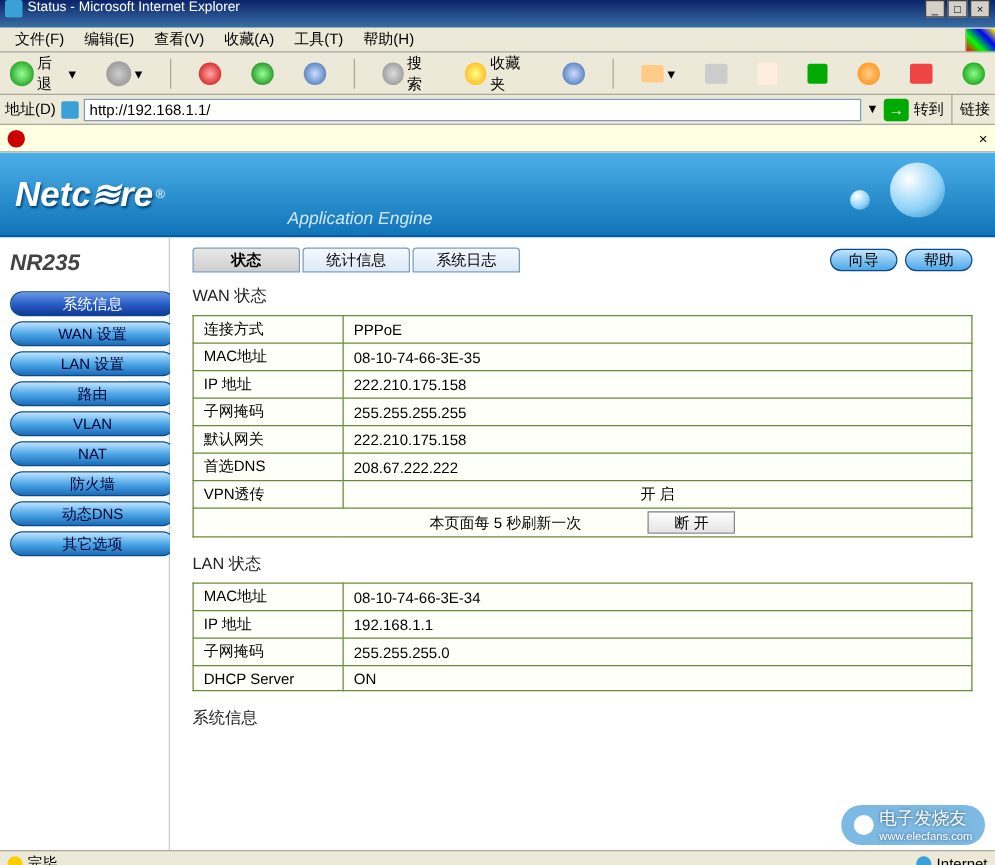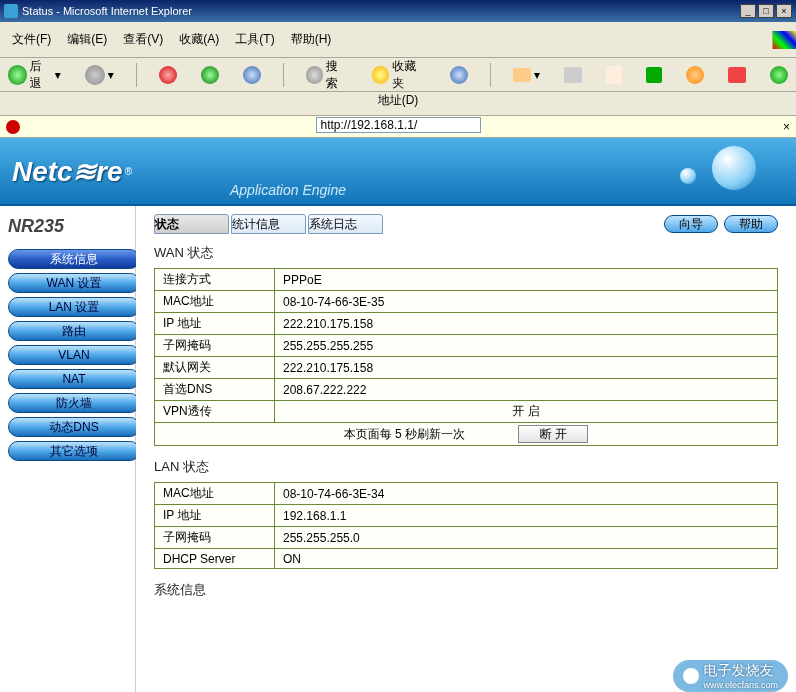--- a/index.html
+++ b/index.html
@@ -1,48 +1,48 @@
 <!DOCTYPE html>
 <html><head>
 <meta charset="utf-8">
 <style>
 * { margin:0; padding:0; box-sizing:border-box; font-family:"Microsoft YaHei","SimSun",Arial,sans-serif; }
 body { background:#3a6ea5; width:796px; height:692px; overflow:hidden; font-size:12px; }
 
-.titlebar { height:22px; background:linear-gradient(to bottom,#0a246a 0%,#3a6ea5 100%); color:#fff; display:flex; align-items:center; padding:0 4px; }
+.titlebar { height:22px; background:linear-gradient(to bottom,#0a246a 0%,#3a6ea5 100%); color:#fff; display:flex; padding:0 4px; }
 .titlebar .icon { width:14px; height:14px; background:#39a1d6; border-radius:2px; margin-right:4px; }
 .titlebar .title { flex:1; font-size:11px; font-family:"MS Sans Serif",Arial; }
 .titlebar .winbtn { width:16px; height:14px; background:#d4d0c8; border:1px solid #404040; margin-left:2px; font-size:9px; line-height:12px; text-align:center; color:#000; }
-.menubar { height:36px; background:#ece9d8; display:flex; align-items:center; border-bottom:1px solid #aca899; padding-left:4px; }
+.menubar { height:20px; background:#ece9d8; display:flex; align-items:center; border-bottom:1px solid #aca899; padding-left:4px; }
 .menubar span { padding:2px 8px; font-size:12px; }
 .menubar .logo { margin-left:auto; width:24px; height:18px; background:linear-gradient(45deg,#f00,#0f0,#00f,#ff0); border-left:1px solid #aca899; }
 .toolbar { height:34px; background:#ece9d8; border-bottom:1px solid #aca899; display:flex; align-items:center; padding:0 4px; gap:16px; }
 .tbtn { display:flex; align-items:center; padding:2px 4px; font-size:12px; gap:3px; }
 .tbtn .ic { width:20px; height:20px; border-radius:10px; display:inline-block; }
 .sep { width:1px; height:24px; background:#aca899; margin:0 2px; }
-.addrbar { height:24px; background:#ece9d8; border-bottom:1px solid #aca899; display:flex; align-items:center; padding:0 4px; gap:4px;flex-direction:column; }
+.addrbar { height:24px; background:#ece9d8; border-bottom:1px solid #aca899; display:flex; align-items:center; padding:0 4px; gap:4px; }
 .addrbar input { flex:1; height:18px; border:1px solid #7f9db9; padding:0 4px; font-size:12px; }
 .gobtn { width:20px; height:18px; background:#0a0; border-radius:3px; color:#fff; text-align:center; line-height:18px; font-size:12px; }
 .infobar { height:22px; background:#ffffe1; border-bottom:1px solid #aca899; display:flex; align-items:center; padding:0 6px; font-size:12px; }
 .infobar .bicon { width:14px; height:14px; background:#c00; border-radius:7px; margin-right:6px; }
 
 .content { background:#fff; height:578px; overflow:auto; position:relative; }
 .banner { height:66px; background:linear-gradient(to bottom,#4db0e8 0%,#1074b8 100%); display:flex; align-items:center; padding-left:12px; position:relative; }
 .banner .logo-text { font-size:28px; font-weight:bold; color:#fff; font-style:italic; font-family:Arial; text-shadow:1px 1px 2px #003a66; }
 .banner .logo-sub { position:absolute; left:230px; top:44px; color:#cde9fa; font-size:14px; font-style:italic; font-family:Arial; }
 .banner .bubble { position:absolute; right:40px; top:8px; width:44px; height:44px; background:radial-gradient(circle at 35% 30%,#fff,#8ad0f7 60%,#1e7fc0); border-radius:50%; }
 .banner .bubble2 { position:absolute; right:100px; top:30px; width:16px; height:16px; background:radial-gradient(circle at 35% 30%,#fff,#8ad0f7 60%,#1e7fc0); border-radius:50%; }
 .page-body { display:flex; border-top:2px solid #0a5a9e; }
 .leftcol { width:136px; min-height:490px; background:#fff; padding:10px 8px; border-right:1px solid #ccc; }
 .leftcol .model { font-size:18px; font-weight:bold; color:#444; margin-bottom:12px; font-style:italic; font-family:Arial; }
 .navbtn { display:block; width:132px; height:20px; margin:4px auto; border-radius:10px; border:1px solid #0a4a8a; background:linear-gradient(to bottom,#bfe4ff 0%,#4fa8e8 50%,#1a6cb8 100%); color:#003; text-align:center; font-size:12px; line-height:18px; }
 .navbtn.active { background:linear-gradient(to bottom,#6a97e8 0%,#2a5fc8 50%,#103a98 100%); color:#fff; }
 .rightcol { flex:1; padding:8px 18px; background:#fff; }
 .tabrow { display:flex; align-items:center; gap:2px; margin-bottom:8px; }
-.tab { width:75px; height:20px; border:1px solid #7a9abc; background:linear-gradient(#f4f9ff,#dce9f6); text-align:left; line-height:18px; border-radius:3px 3px 0 0; font-size:12px; }
+.tab { width:86px; height:20px; border:1px solid #7a9abc; background:linear-gradient(#f4f9ff,#dce9f6); text-align:center; line-height:18px; border-radius:3px 3px 0 0; font-size:12px; }
 .tab.active { background:linear-gradient(#e8e8e8,#cfcfcf); font-weight:bold; }
 .pillbtn { width:54px; height:18px; border-radius:9px; border:1px solid #0a4a8a; background:linear-gradient(#bfe4ff,#4fa8e8); text-align:center; line-height:16px; font-size:12px; margin-left:4px; }
 h4.sect { font-size:13px; font-weight:normal; color:#222; margin:10px 0 6px 0; }
 table.datatbl { width:100%; border-collapse:collapse; margin-bottom:12px; }
 table.datatbl td { border:1px solid #6a8a3a; padding:2px 8px; font-size:12px; height:20px; background:#fdfff8; }
 table.datatbl td.k { width:120px; }
 table.datatbl td.center { text-align:center; }
 .inlinebtn { display:inline-block; width:70px; height:18px; background:linear-gradient(#fdfdfd,#e4e4e4); border:1px solid #888; text-align:center; line-height:16px; font-size:12px; }
 .statusbar { position:absolute; bottom:0; left:0; right:0; height:20px; background:#ece9d8; border-top:1px solid #aca899; display:flex; align-items:center; padding:0 6px; font-size:12px; }
 .statusbar .pad { flex:1; }

